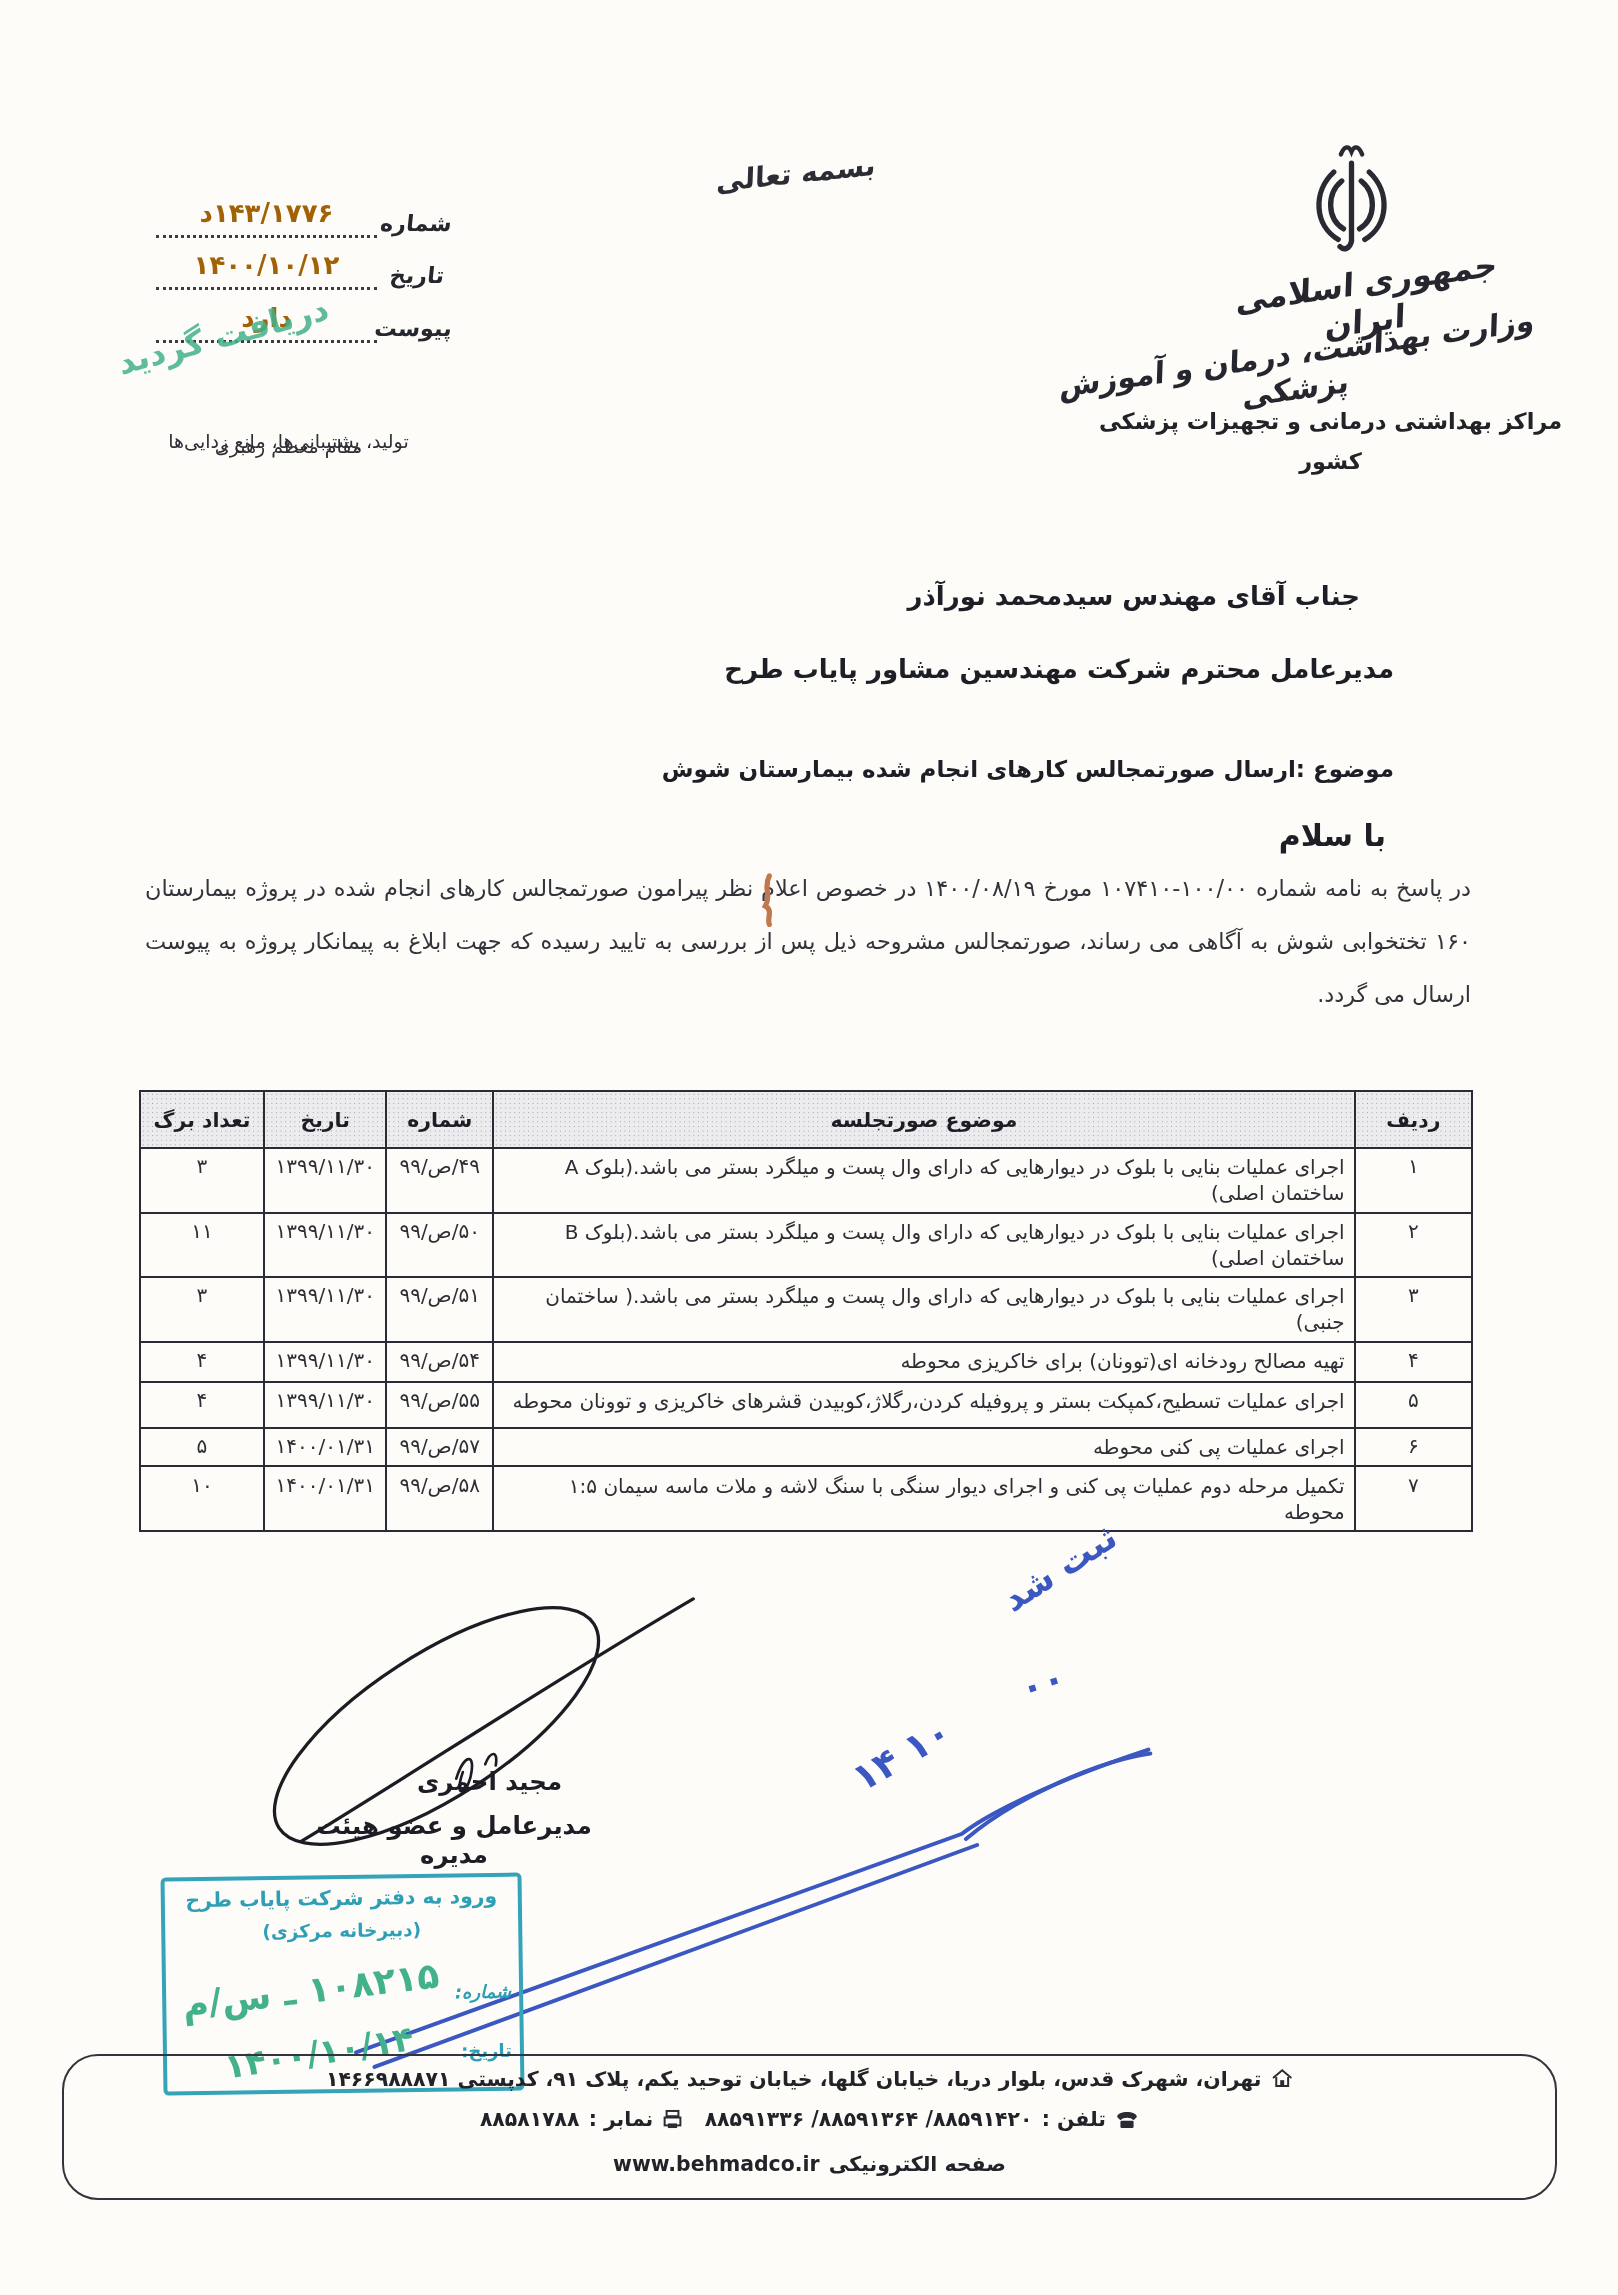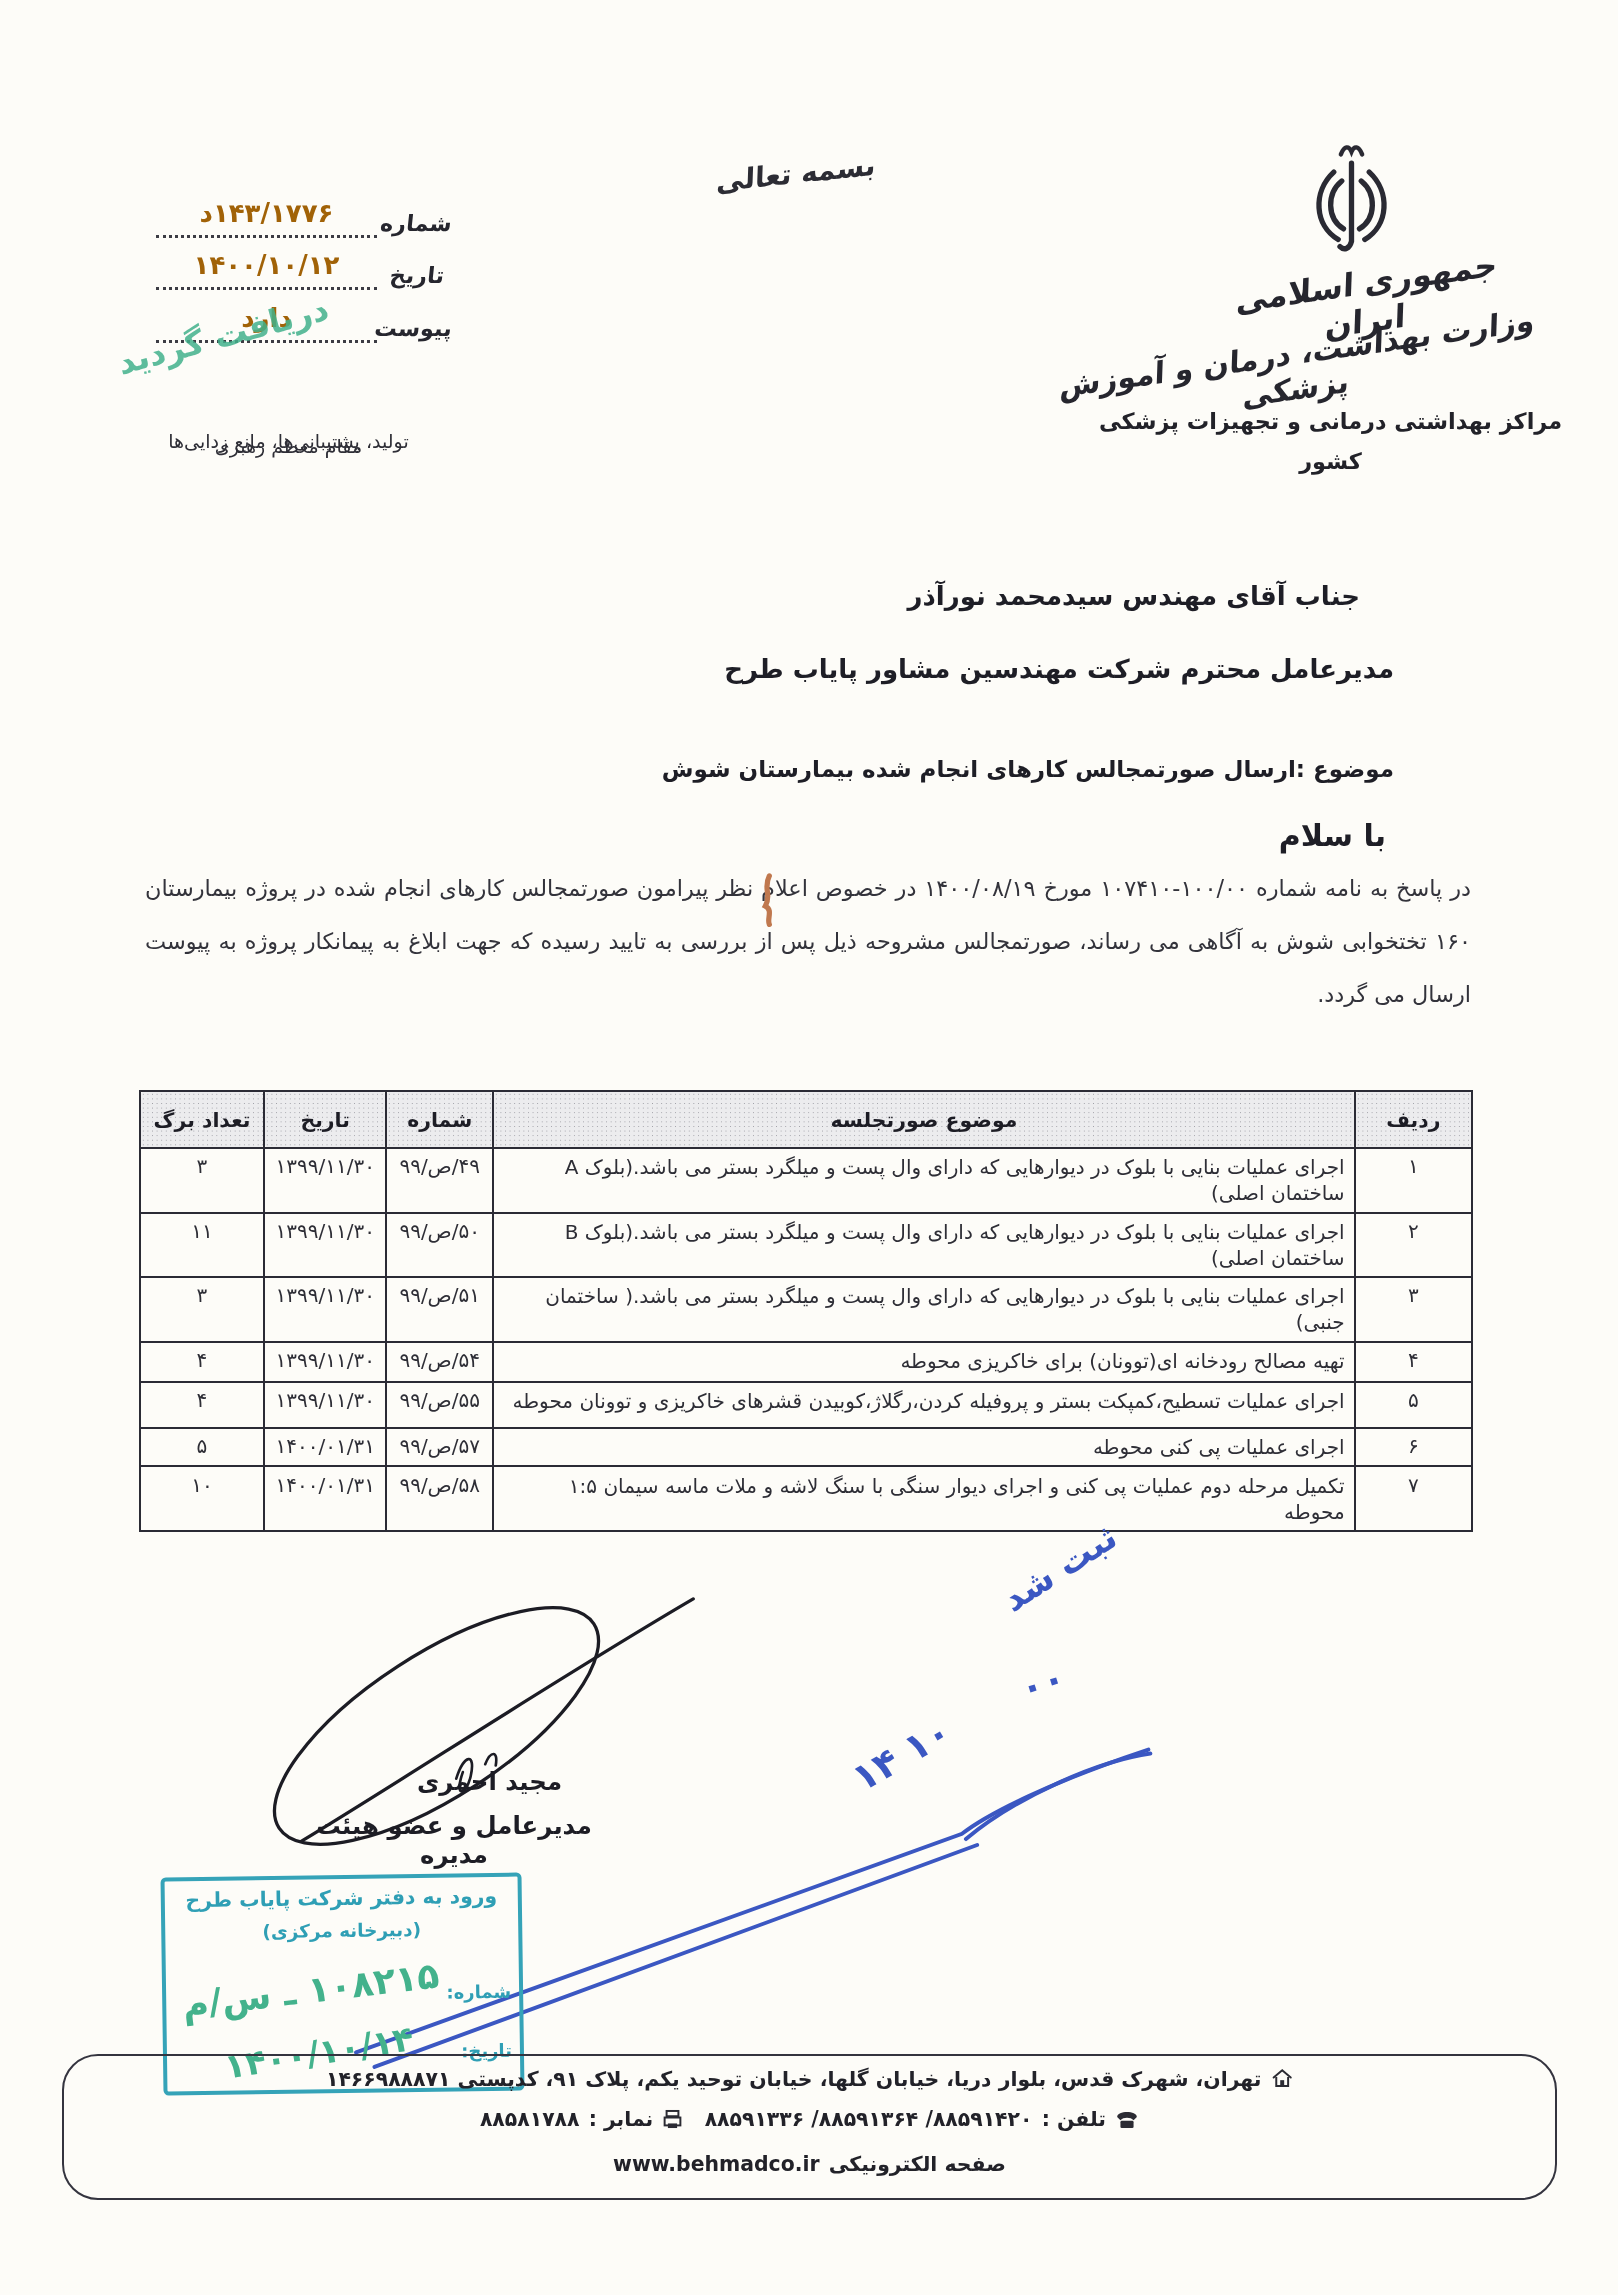--- a/index.html
+++ b/index.html
@@ -177,21 +177,21 @@
     <svg width="857" height="382" viewBox="0 0 1300 580" fill="none" stroke="#3b57c2" stroke-width="6" stroke-linecap="round">
       <path d="M1245 60 C1100 108 1000 158 962 188 L42 520"></path>
       <path d="M968 196 C1040 135 1165 78 1248 66"></path>
       <path d="M985 205 L70 542"></path>
     </svg>
   </div>
 
   <div class="abs stamp-box" style="left:163px;top:1875px;width:353px;height:210px;transform:rotate(-0.8deg);">
     <div class="abs stamp-text" style="top:6.6px;font-size:20.4px;">ورود به دفتر شرکت پایاب طرح</div>
     <div class="abs stamp-text" style="top:41px;font-size:18.4px;">(دبیرخانه مرکزی)</div>
-    <div class="abs stamp-label" style="right:8px;top:104px;">شماره:</div>
+    <div class="abs stamp-label" style="right:8px;top:104px;font-style:italic;">شماره:</div>
     <div class="abs stamp-label" style="right:8px;top:163px;">تاریخ:</div>
     <div class="abs green-pen" style="left:-6.6px;top:90px;width:303px;font-size:36px;transform:rotate(-6deg);text-align:center;">۱۰۸۲۱۵ ـ س/م</div>
     <div class="abs green-pen" style="left:20px;top:153px;width:264px;font-size:34px;transform:rotate(-8deg);text-align:center;">۱۴۰۰/۱۰/۱۴</div>
   </div>
 
   <div class="abs footer-box" style="left:63px;top:2054px;width:1491px;height:142px;">
     <div class="abs fline" style="top:10.5px;">
       <span class="icon">
         <svg width="22.4" height="22.4" viewBox="0 0 34 34" fill="none" stroke="#2b2b33" stroke-width="3">
           <path d="M4 16 L17 5 L30 16" stroke-linecap="round"></path>

